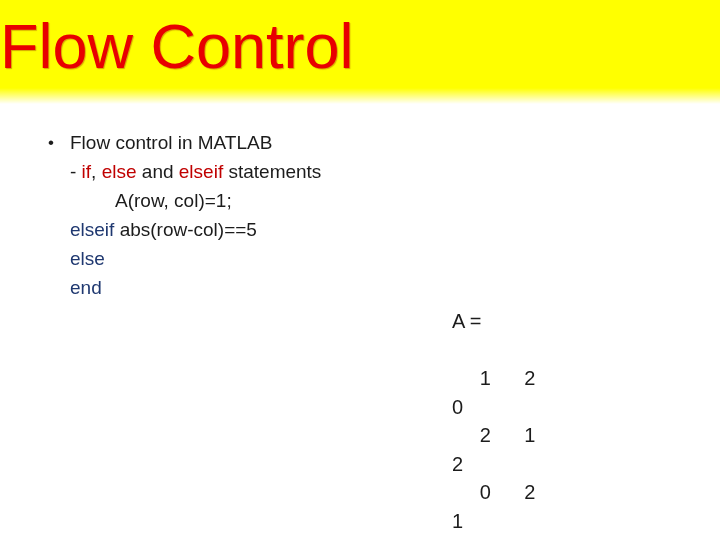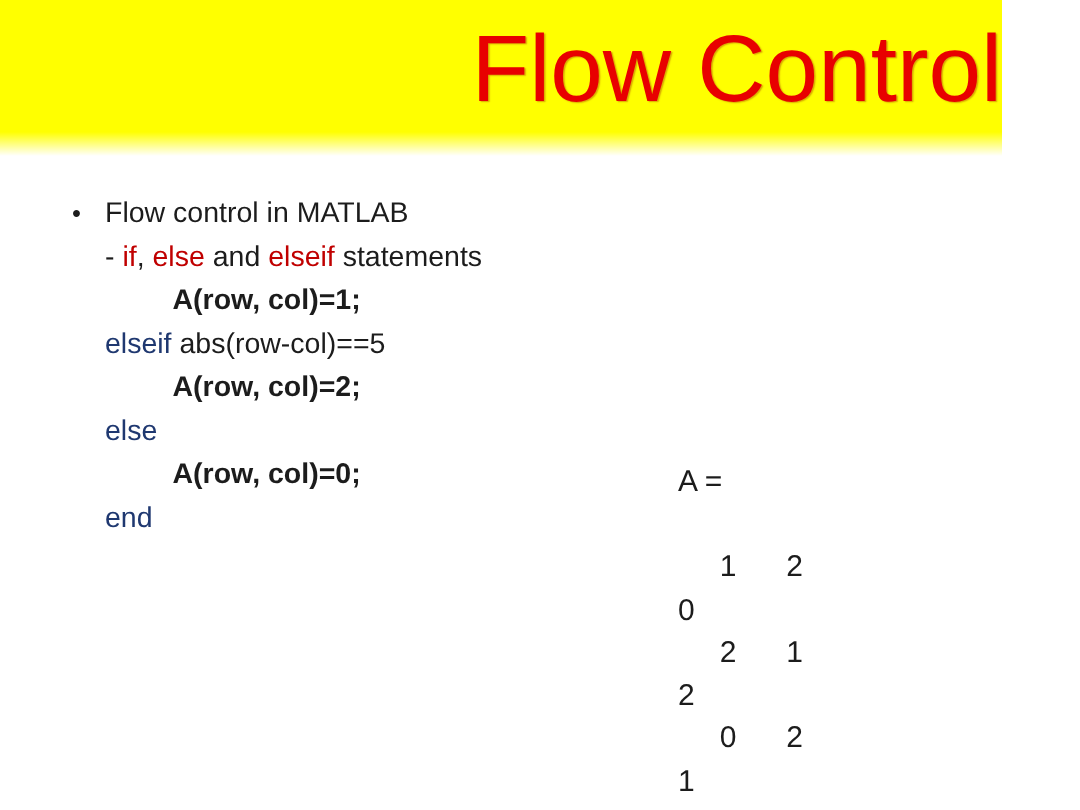--- a/index.html
+++ b/index.html
@@ -13,29 +13,29 @@
   .slide {
     position: absolute;
     inset: 0;
     width: 720px;
     height: 540px;
     background: var(--background, #FFFFFF);
   }
   .header {
     position: absolute;
     top: 0; left: 0;
-    width: 668px;
+    width: 720px;
     height: 106px;
     background: linear-gradient(to bottom,
       var(--header-bg, #FFFF00) 0px,
       var(--header-bg, #FFFF00) 88px,
       #FFFFFF 104px);
     display: flex;
     align-items: flex-start;
-    justify-content: flex-end;
+    justify-content: flex-start;
   }
   .title {
     font-size: 63px;
     line-height: 92px;
     font-weight: 400;
     letter-spacing: 0px;
     color: var(--title-text, #E80000);
     text-shadow: 1px 1px 1px rgba(140, 0, 0, 0.35);
     white-space: nowrap;
   }
@@ -47,21 +47,21 @@
     font-size: 19px;
     line-height: 29px;
     color: var(--body-text, #1C1C1C);
   }
   .line {
     position: relative;
     height: 29px;
     white-space: pre;
   }
   .line.indent-text { padding-left: 22px; }
-  .line.indent-code { padding-left: 67px; font-weight: bold; }
+  .line.indent-code { padding-left: 67px; }
   .bullet {
     position: absolute;
     left: 0;
     top: 0;
     font-size: 17px;
   }
   .c-red  { color: var(--keyword-red, #C00000); }
   .c-blue { color: var(--keyword-blue, #1F3870); }
   .bold   { font-weight: 400; }
   .matrix-output {
@@ -80,19 +80,17 @@
 
 <div class="slide">
   <div class="header">
     <div class="title">Flow Control</div>
   </div>
   <div class="code-block">
       <div class="line indent-text"><span class="bullet">•</span><span>Flow control in MATLAB</span></div>
       <div class="line indent-text"><span>- </span><span class="c-red bold">if</span><span>, </span><span class="c-red">else</span><span> and </span><span class="c-red">else</span><span class="c-red bold">if</span><span> statements</span></div>
       <div class="line indent-code"><span>A(row, col)=1;</span></div>
       <div class="line indent-text"><span class="c-blue bold">elseif</span><span> abs(row-col)==5</span></div>
-      <div class="line indent-code"><span>A(row, col)=2;</span></div>
       <div class="line indent-text"><span class="c-blue bold">else</span></div>
-      <div class="line indent-code"><span>A(row, col)=0;</span></div>
       <div class="line indent-text"><span class="c-blue bold">end</span></div>
     </div>
   <div class="matrix-output"><div class="out-line">A =</div><div class="out-line">&nbsp;</div><div class="out-line">&nbsp;&nbsp;&nbsp;&nbsp;&nbsp;1&nbsp;&nbsp;&nbsp;&nbsp;&nbsp;&nbsp;2</div><div class="out-line">0</div><div class="out-line">&nbsp;&nbsp;&nbsp;&nbsp;&nbsp;2&nbsp;&nbsp;&nbsp;&nbsp;&nbsp;&nbsp;1</div><div class="out-line">2</div><div class="out-line">&nbsp;&nbsp;&nbsp;&nbsp;&nbsp;0&nbsp;&nbsp;&nbsp;&nbsp;&nbsp;&nbsp;2</div><div class="out-line">1</div></div>
 </div>
 
 </body></html>

